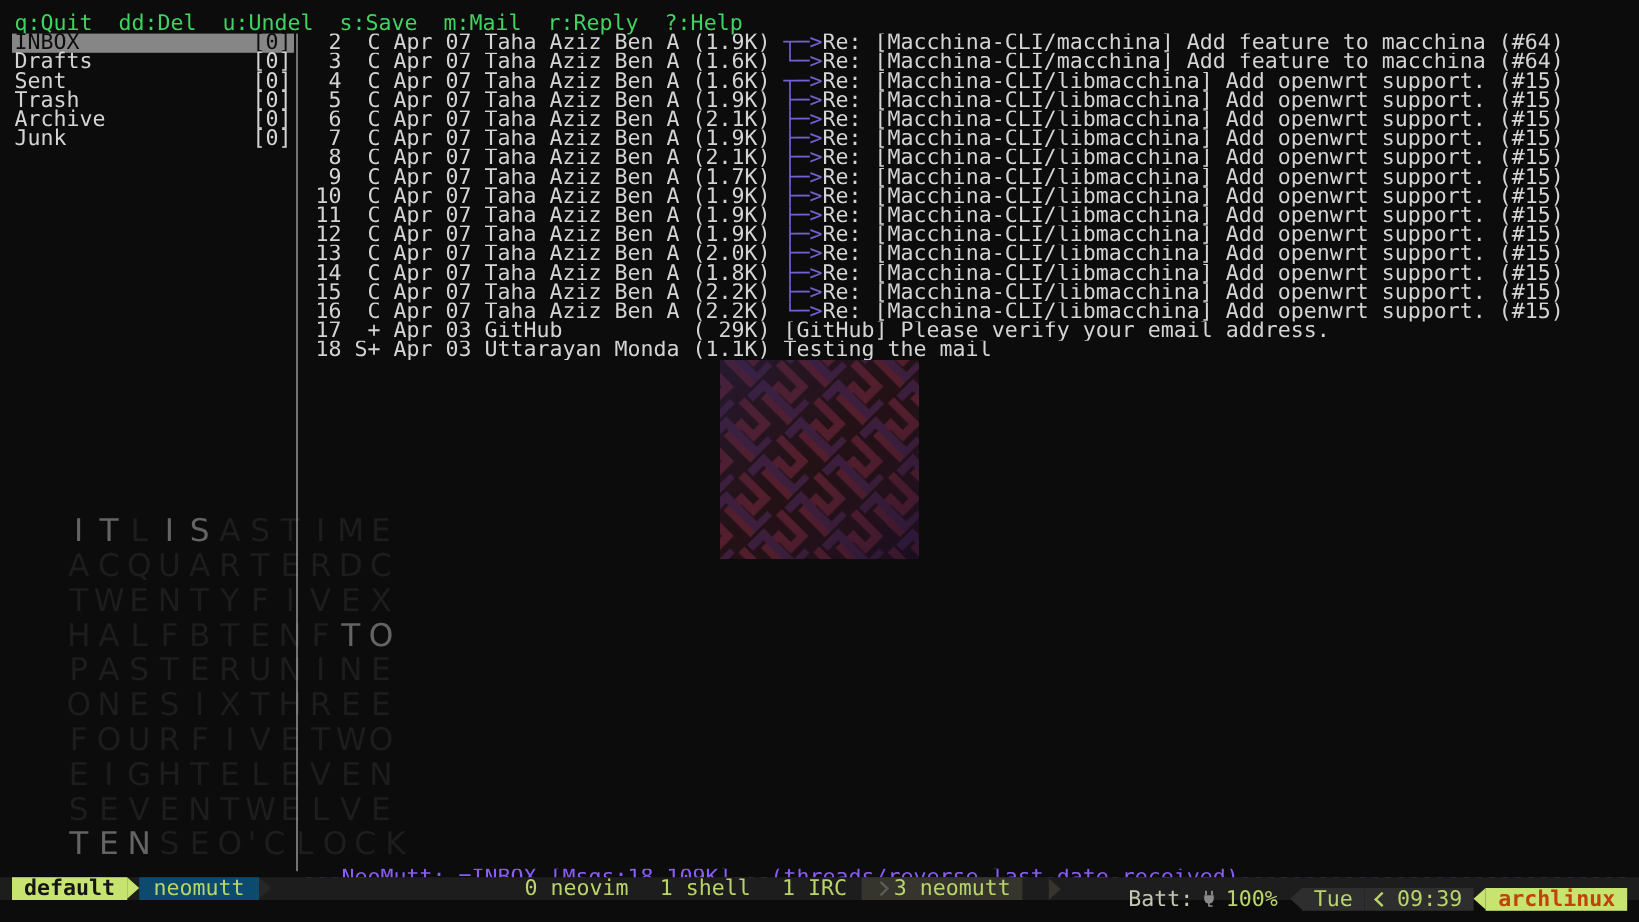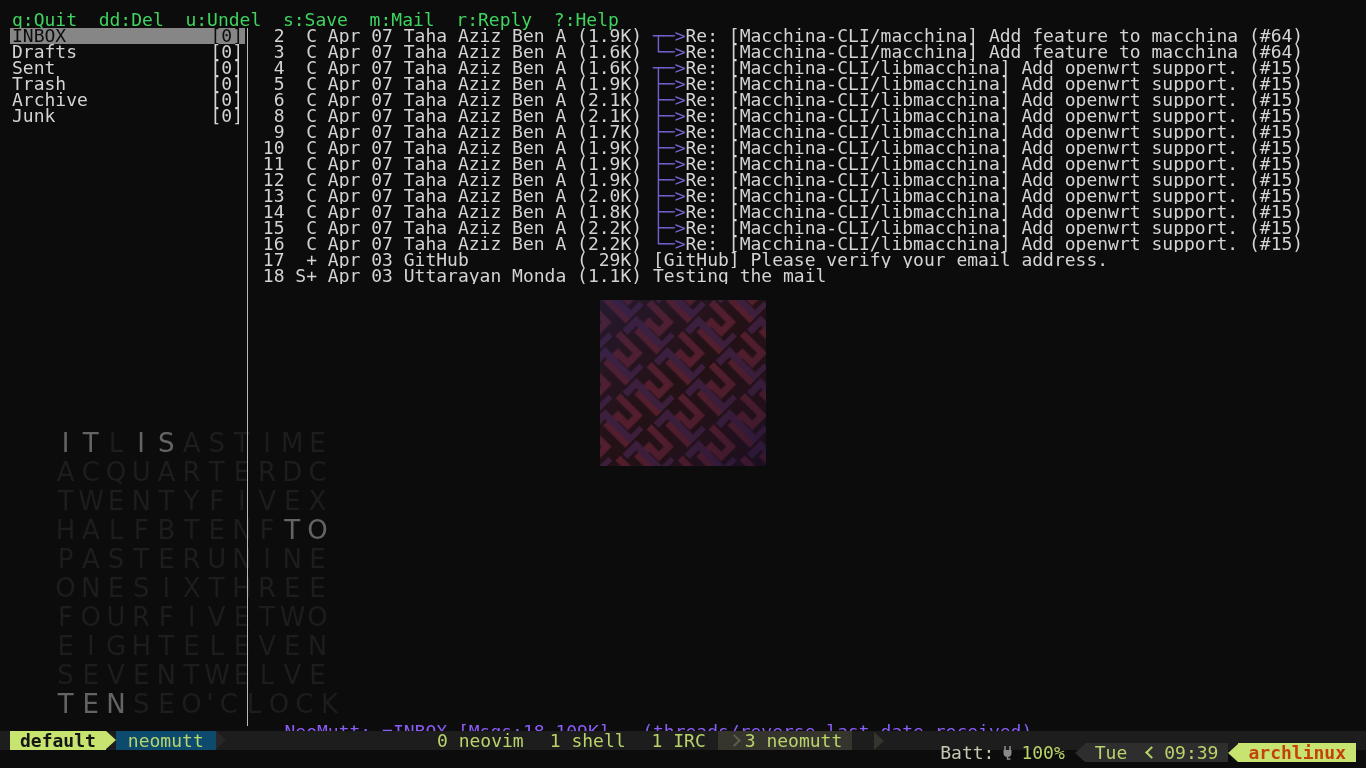--- a/index.html
+++ b/index.html
@@ -46,21 +46,21 @@
   .tri-r.winbg{border-left:10px solid #35352e;}
   .tri-l.dark2{border-right:10px solid #2e2e2e;}
   .tri-l.yellow{border-right:10px solid #c8e470;}
   .tb-windows{position:absolute;left:437px;top:0;display:flex;align-items:flex-end;height:19px;gap:26px;}
   .tb-win{white-space:pre;}
   .tb-win-active{display:flex;align-items:center;height:19px;background:#35352e;padding:0 10px;margin:0 -14px;}
   .chev-r{width:7px;height:7px;border-right:2px solid #5c5c52;border-bottom:2px solid #5c5c52;
           transform:rotate(-45deg);display:inline-block;margin:0 6px 0 2px;}
   .chev-l{width:7px;height:7px;border-left:2px solid #b9d46a;border-bottom:2px solid #b9d46a;
           transform:rotate(45deg);display:inline-block;}
-  .tb-right{position:absolute;right:0;top:12px;display:flex;align-items:center;height:19px;}
+  .tb-right{position:absolute;right:0;top:0;display:flex;align-items:center;height:36px;}
   .tb-batt-label{color:#c2c9b0;margin-right:8px;}
   .plug{margin-right:8px;}
   .tb-batt-val{margin-right:10px;}
   .tb-day,.tb-time{background:#2e2e2e;padding:0 10px;display:flex;align-items:center;height:19px;}
   .tb-host{background:#c8e470;color:#c2410c;padding:0 10px;font-weight:bold;margin-right:10px;}
 </style>
 </head>
 <body>
 
 <div class="screen">
@@ -104,20 +104,21 @@
         <div class="sb-item"><span>Archive</span><span>[0]</span></div>
         <div class="sb-item"><span>Junk</span><span>[0]</span></div>
       </div>
     <div class="vsep"></div>
     <div class="maillist">
         <div class="mail-row"><span>  2  C Apr 07 Taha Aziz Ben A (1.9K) </span><span class="tree">┬─&gt;</span><span>Re: [Macchina-CLI/macchina] Add feature to macchina (#64)</span></div>
         <div class="mail-row"><span>  3  C Apr 07 Taha Aziz Ben A (1.6K) </span><span class="tree">└─&gt;</span><span>Re: [Macchina-CLI/macchina] Add feature to macchina (#64)</span></div>
         <div class="mail-row"><span>  4  C Apr 07 Taha Aziz Ben A (1.6K) </span><span class="tree">┬─&gt;</span><span>Re: [Macchina-CLI/libmacchina] Add openwrt support. (#15)</span></div>
         <div class="mail-row"><span>  5  C Apr 07 Taha Aziz Ben A (1.9K) </span><span class="tree">├─&gt;</span><span>Re: [Macchina-CLI/libmacchina] Add openwrt support. (#15)</span></div>
         <div class="mail-row"><span>  6  C Apr 07 Taha Aziz Ben A (2.1K) </span><span class="tree">├─&gt;</span><span>Re: [Macchina-CLI/libmacchina] Add openwrt support. (#15)</span></div>
+        <div class="mail-row"><span>  7  C Apr 07 Taha Aziz Ben A (1.9K) </span><span class="tree">├─&gt;</span><span>Re: [Macchina-CLI/libmacchina] Add openwrt support. (#15)</span></div>
         <div class="mail-row"><span>  8  C Apr 07 Taha Aziz Ben A (2.1K) </span><span class="tree">├─&gt;</span><span>Re: [Macchina-CLI/libmacchina] Add openwrt support. (#15)</span></div>
         <div class="mail-row"><span>  9  C Apr 07 Taha Aziz Ben A (1.7K) </span><span class="tree">├─&gt;</span><span>Re: [Macchina-CLI/libmacchina] Add openwrt support. (#15)</span></div>
         <div class="mail-row"><span> 10  C Apr 07 Taha Aziz Ben A (1.9K) </span><span class="tree">├─&gt;</span><span>Re: [Macchina-CLI/libmacchina] Add openwrt support. (#15)</span></div>
         <div class="mail-row"><span> 11  C Apr 07 Taha Aziz Ben A (1.9K) </span><span class="tree">├─&gt;</span><span>Re: [Macchina-CLI/libmacchina] Add openwrt support. (#15)</span></div>
         <div class="mail-row"><span> 12  C Apr 07 Taha Aziz Ben A (1.9K) </span><span class="tree">├─&gt;</span><span>Re: [Macchina-CLI/libmacchina] Add openwrt support. (#15)</span></div>
         <div class="mail-row"><span> 13  C Apr 07 Taha Aziz Ben A (2.0K) </span><span class="tree">├─&gt;</span><span>Re: [Macchina-CLI/libmacchina] Add openwrt support. (#15)</span></div>
         <div class="mail-row"><span> 14  C Apr 07 Taha Aziz Ben A (1.8K) </span><span class="tree">├─&gt;</span><span>Re: [Macchina-CLI/libmacchina] Add openwrt support. (#15)</span></div>
         <div class="mail-row"><span> 15  C Apr 07 Taha Aziz Ben A (2.2K) </span><span class="tree">├─&gt;</span><span>Re: [Macchina-CLI/libmacchina] Add openwrt support. (#15)</span></div>
         <div class="mail-row"><span> 16  C Apr 07 Taha Aziz Ben A (2.2K) </span><span class="tree">└─&gt;</span><span>Re: [Macchina-CLI/libmacchina] Add openwrt support. (#15)</span></div>
         <div class="mail-row"><span> 17  + Apr 03 GitHub          ( 29K) </span><span>[GitHub] Please verify your email address.</span></div>

